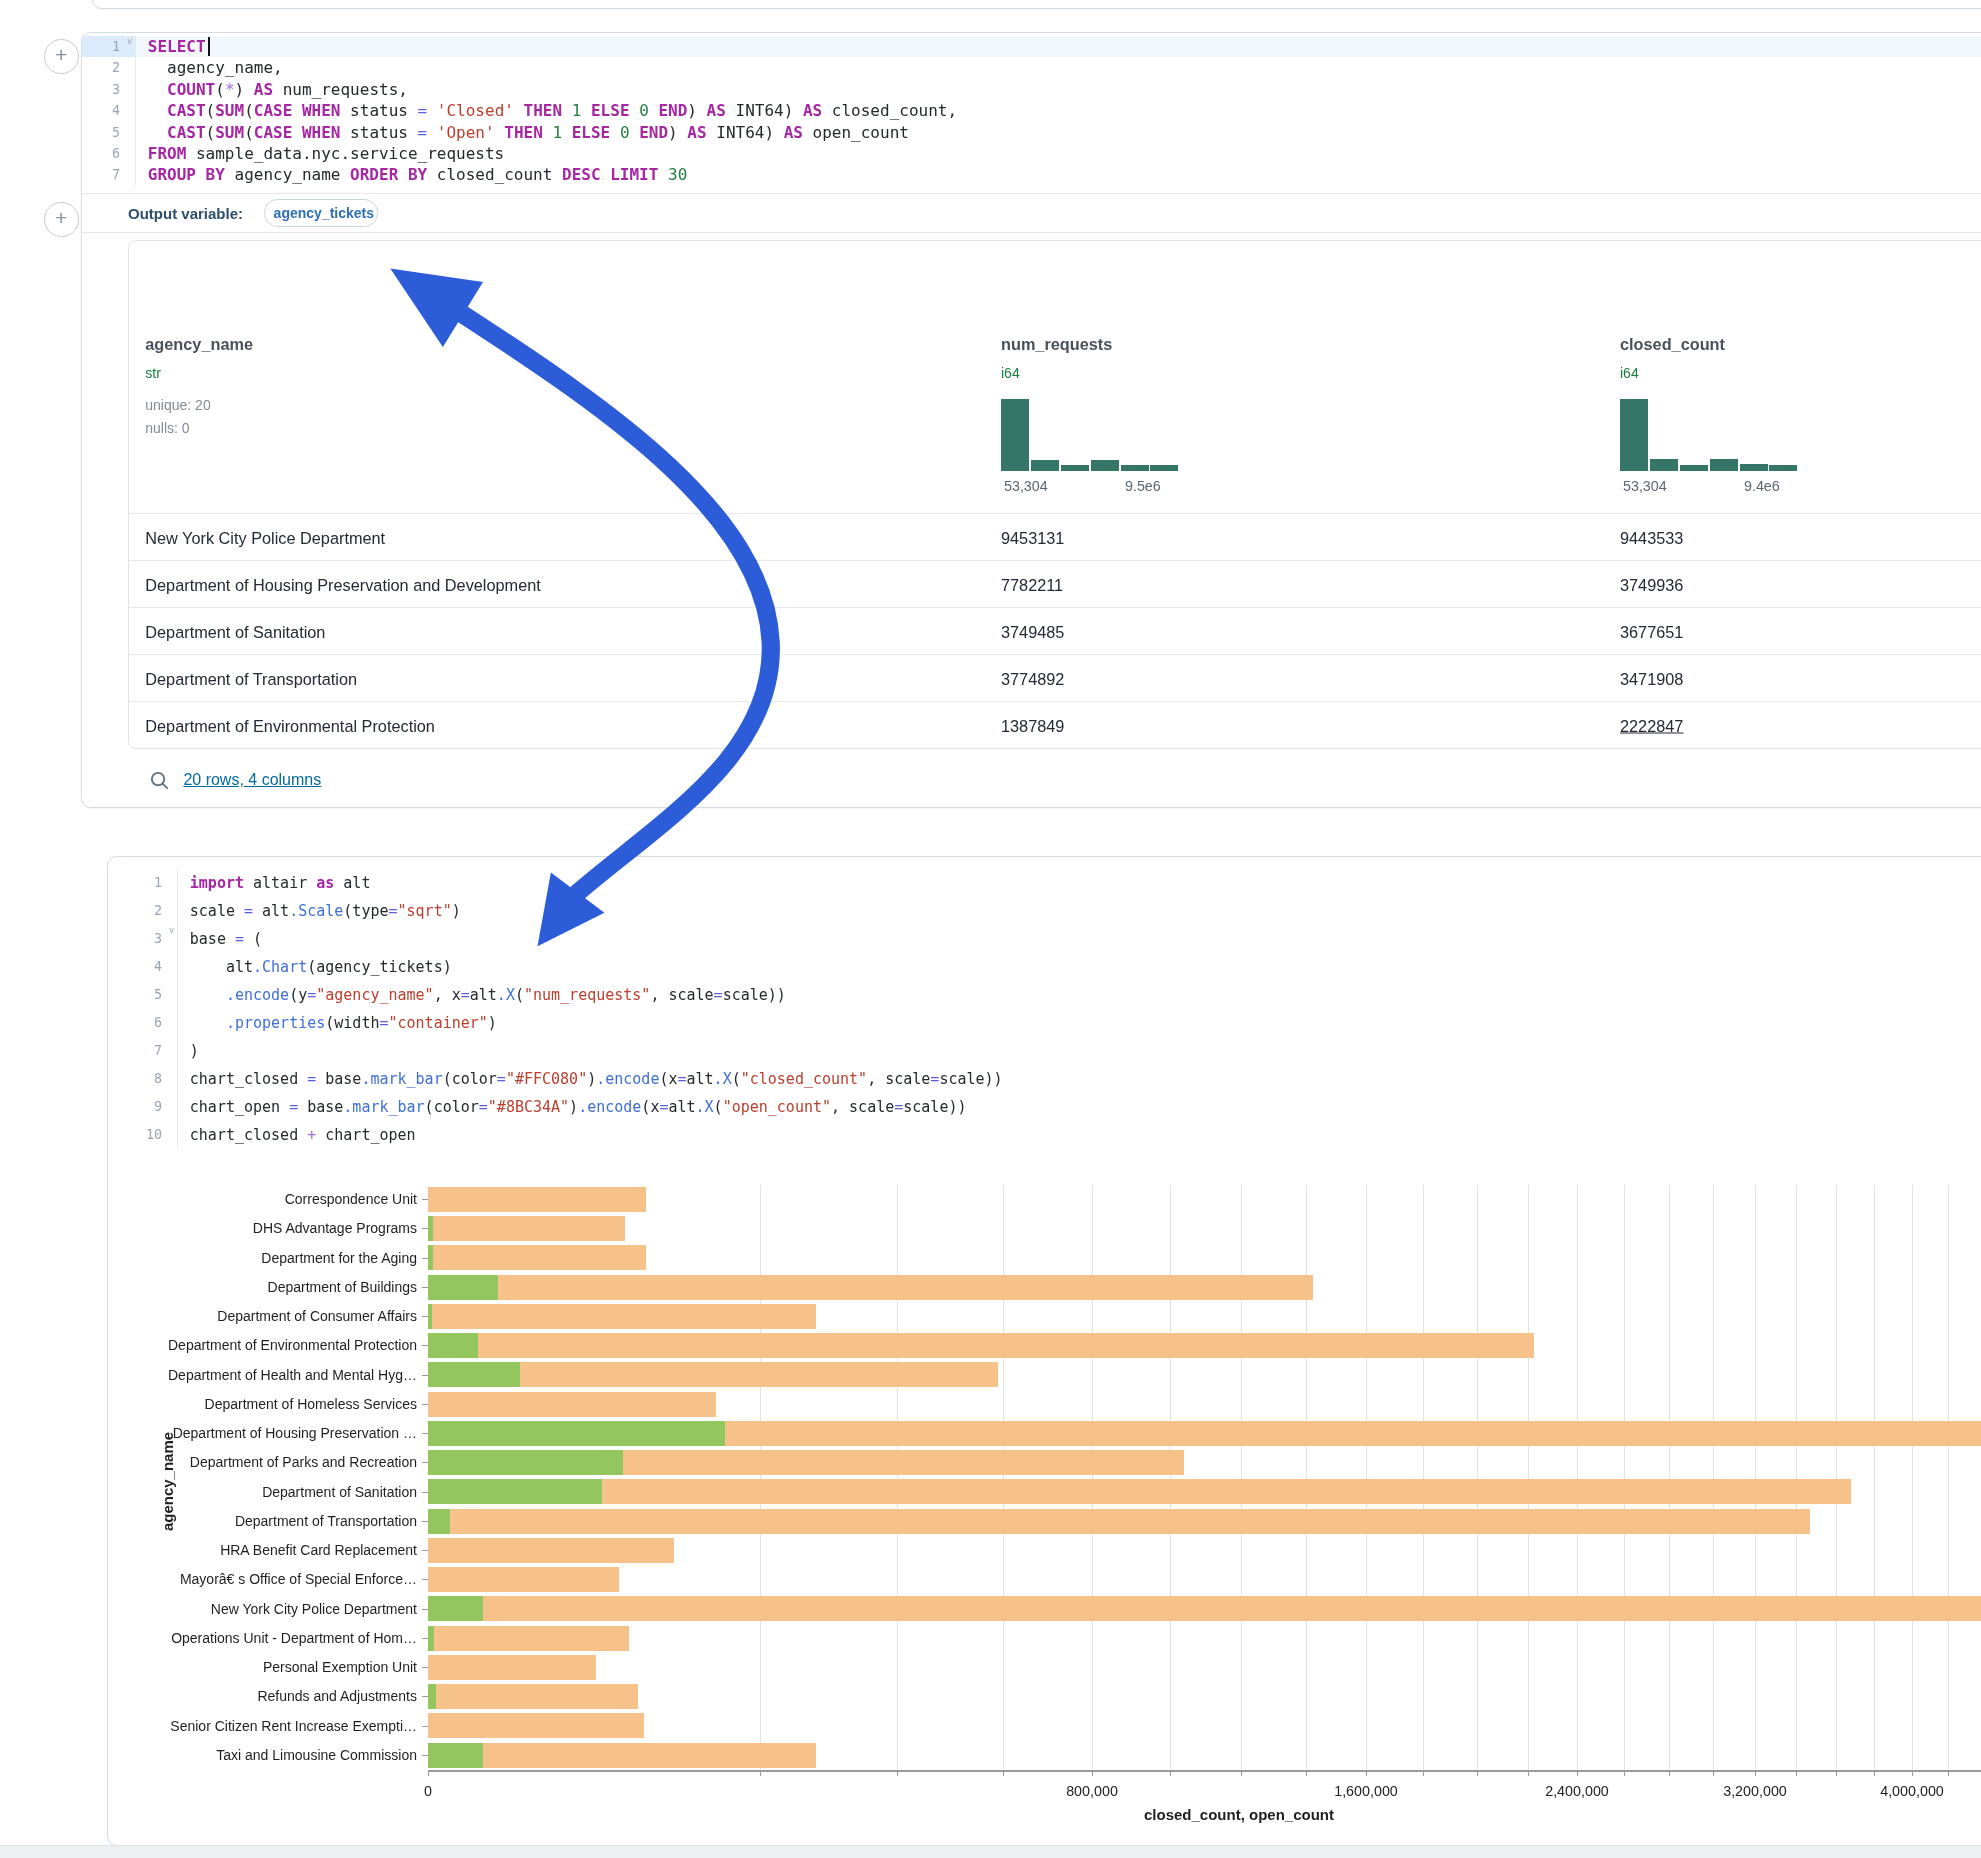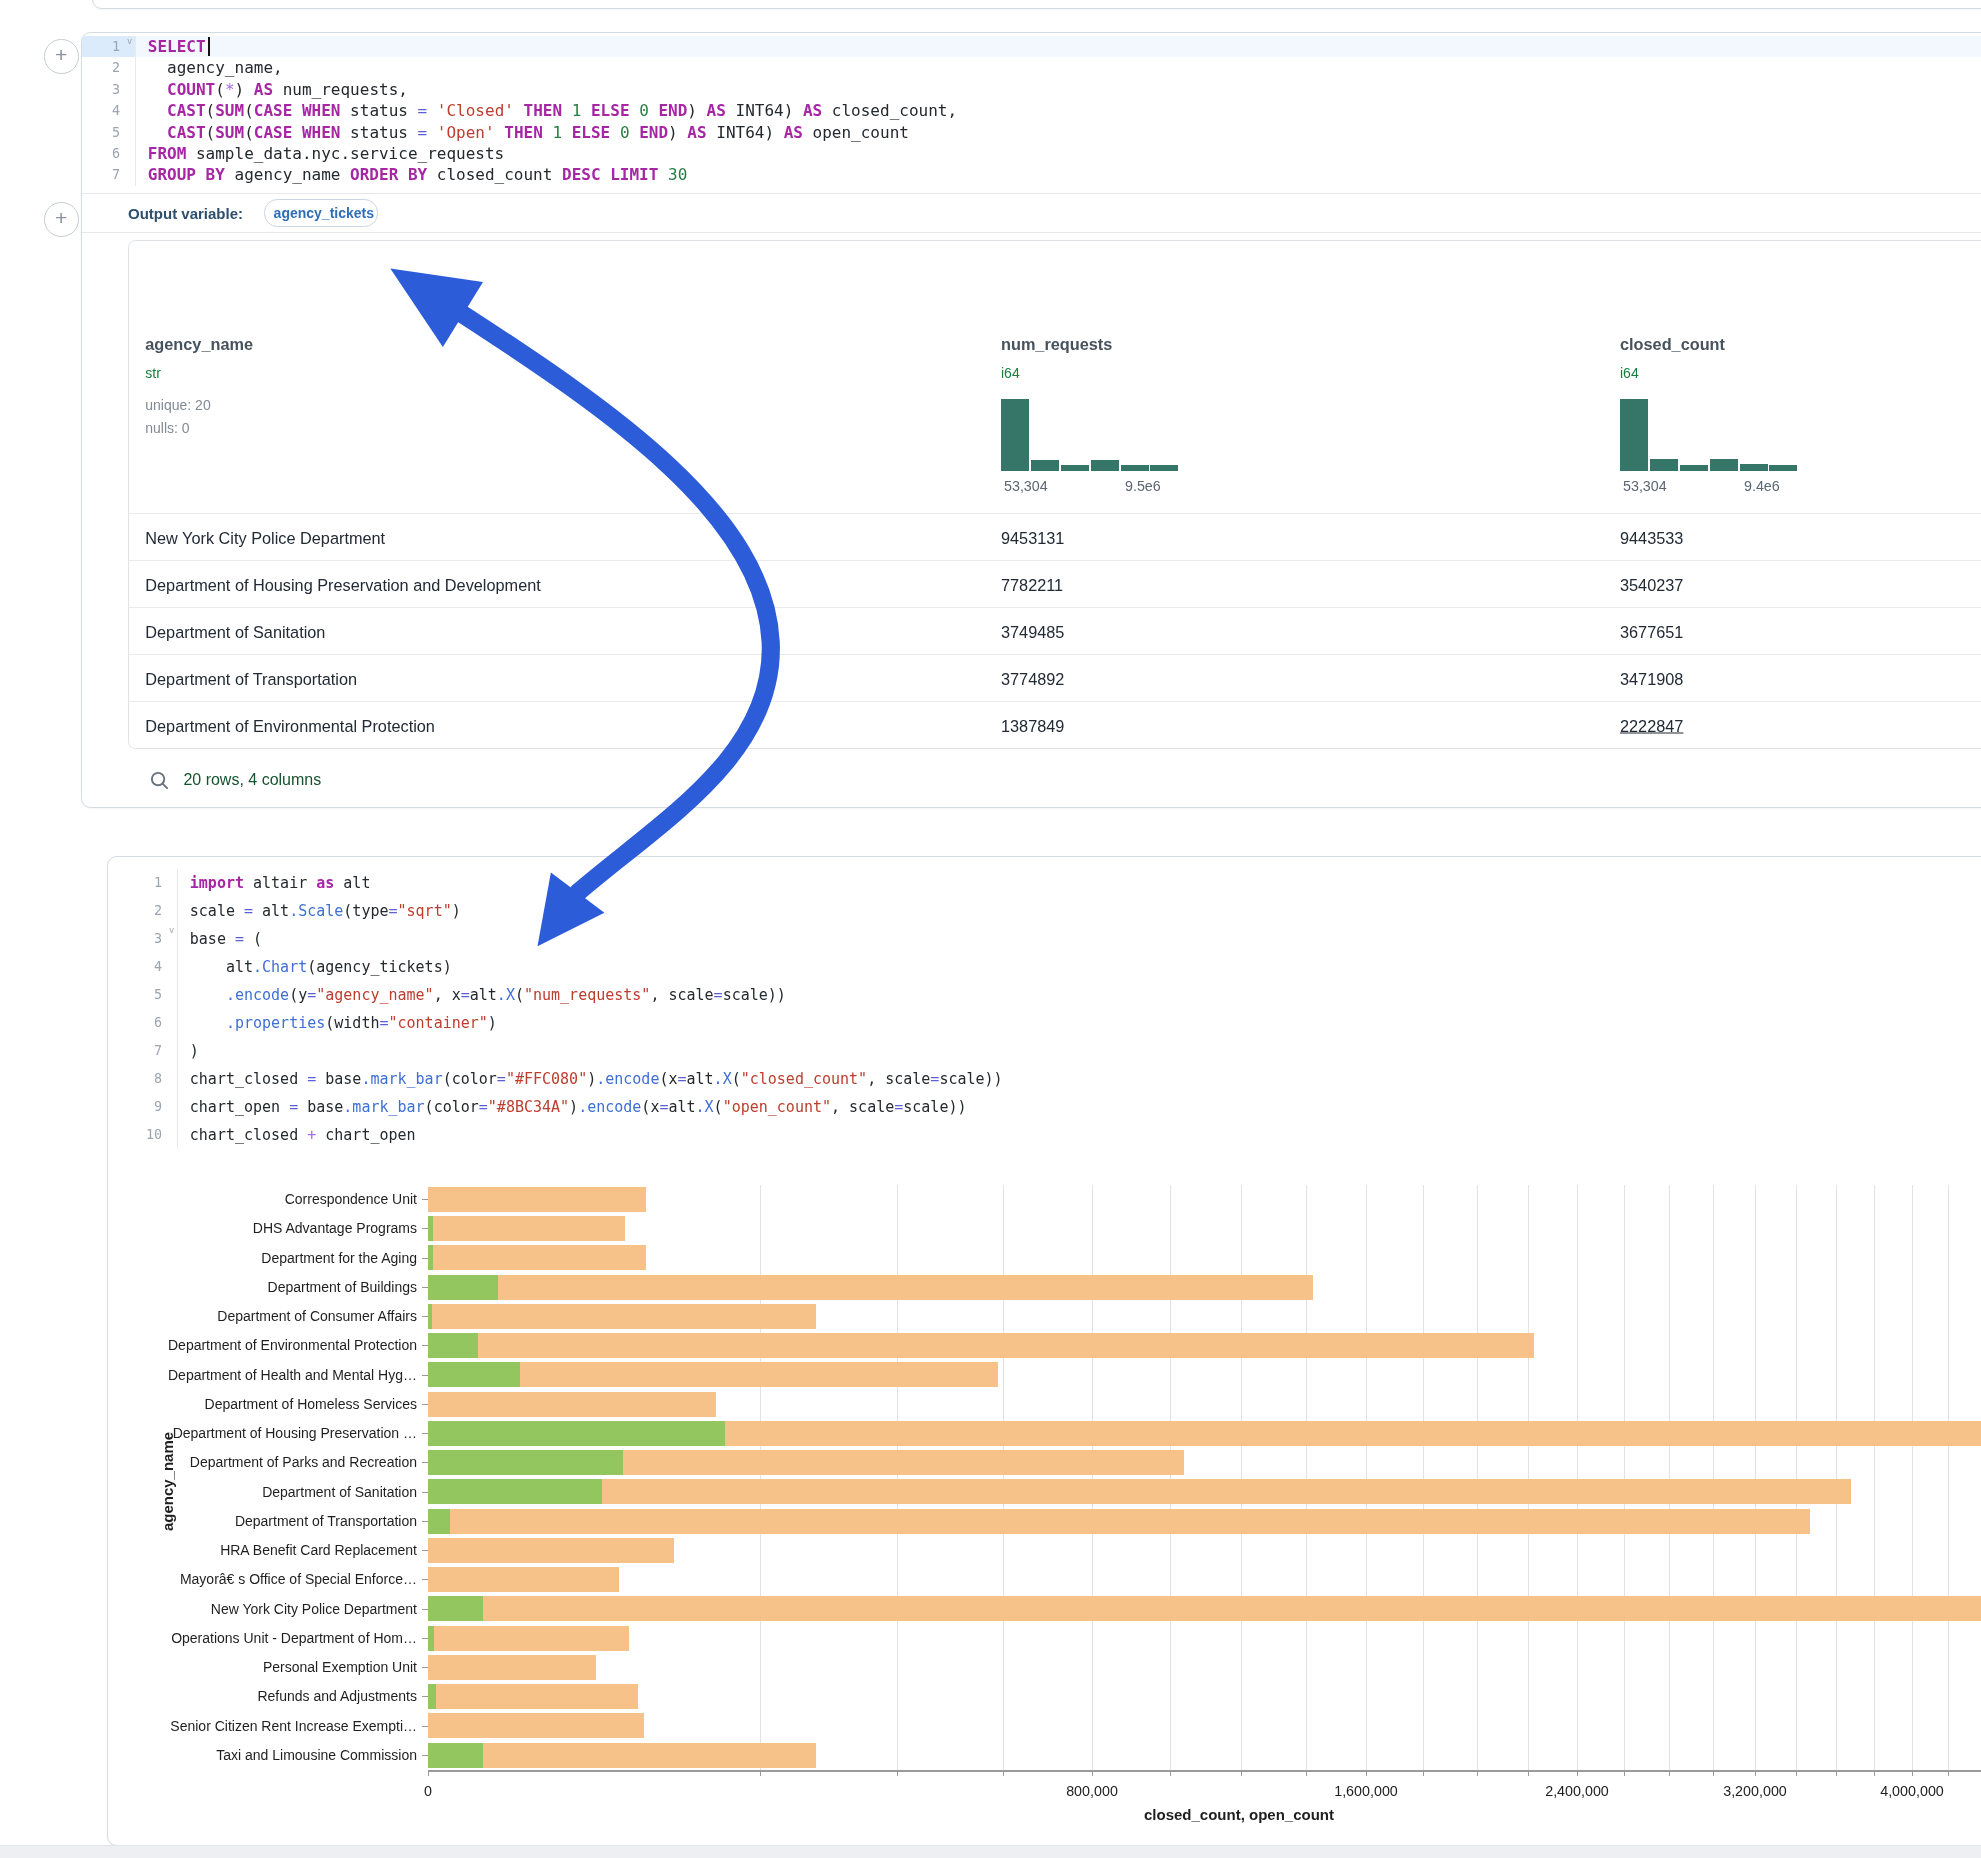--- a/index.html
+++ b/index.html
@@ -59,21 +59,21 @@
   .th-name{position:absolute;font-size:16.3px;font-weight:bold;color:#47525d;}
   .th-type{position:absolute;font-size:14px;color:#15803d;}
   .th-stat{position:absolute;font-size:14px;color:#818b95;}
   .hist{position:absolute;display:flex;align-items:flex-end;gap:1.9px;height:72px;}
   .hist i{display:block;width:28px;background:#367668;}
   .hist-lab{position:absolute;font-size:14.3px;color:#5a6673;}
   .trow{position:absolute;left:0;right:0;height:47px;border-top:1px solid #e8eaed;}
   .tcell{position:absolute;top:50%;transform:translateY(-50%);font-size:16.3px;color:#222a35;white-space:nowrap;}
   .table-footer{position:absolute;left:0;top:728px;height:38px;display:flex;align-items:center;}
   .table-footer svg{margin-left:67px;}
-  .table-footer span{margin-left:13.4px;font-size:16px;color:#14532d;}
+  .table-footer span{margin-left:13.4px;font-size:16px;color:#0369a1;text-decoration:underline;}
 
   
   .chart{position:absolute;left:0;top:0;width:100%;height:100%;}
   .gridline{position:absolute;width:1px;background:#e2e2e2;}
   .axis-x{position:absolute;height:1.9px;background:#9a9a9a;}
   .tickmark{position:absolute;width:1px;height:5.7px;background:#9a9a9a;}
   .ytick{position:absolute;width:5.7px;height:1px;background:#9a9a9a;}
   .bar{position:absolute;height:25px;}
   .ylab{position:absolute;font-size:14px;color:#1f1f1f;text-align:right;white-space:nowrap;
         transform:translateY(-50%);}
@@ -185,21 +185,21 @@
         <div class="hist-lab" style="left:1494px;top:237px;">53,304</div>
         <div class="hist-lab" style="left:1615px;top:237px;">9.4e6</div>
         <div class="trow" style="top:272px;">
           <div class="tcell" style="left:16.3px;">New York City Police Department</div>
           <div class="tcell" style="left:872px;">9453131</div>
           <div class="tcell" style="left:1491px;">9443533</div>
         </div>
         <div class="trow" style="top:319px;">
           <div class="tcell" style="left:16.3px;">Department of Housing Preservation and Development</div>
           <div class="tcell" style="left:872px;">7782211</div>
-          <div class="tcell" style="left:1491px;">3540237</div>
+          <div class="tcell" style="left:1491px;">3749936</div>
         </div>
         <div class="trow" style="top:366px;">
           <div class="tcell" style="left:16.3px;">Department of Sanitation</div>
           <div class="tcell" style="left:872px;">3749485</div>
           <div class="tcell" style="left:1491px;">3677651</div>
         </div>
         <div class="trow" style="top:413px;">
           <div class="tcell" style="left:16.3px;">Department of Transportation</div>
           <div class="tcell" style="left:872px;">3774892</div>
           <div class="tcell" style="left:1491px;text-align:right;">3471908</div>

